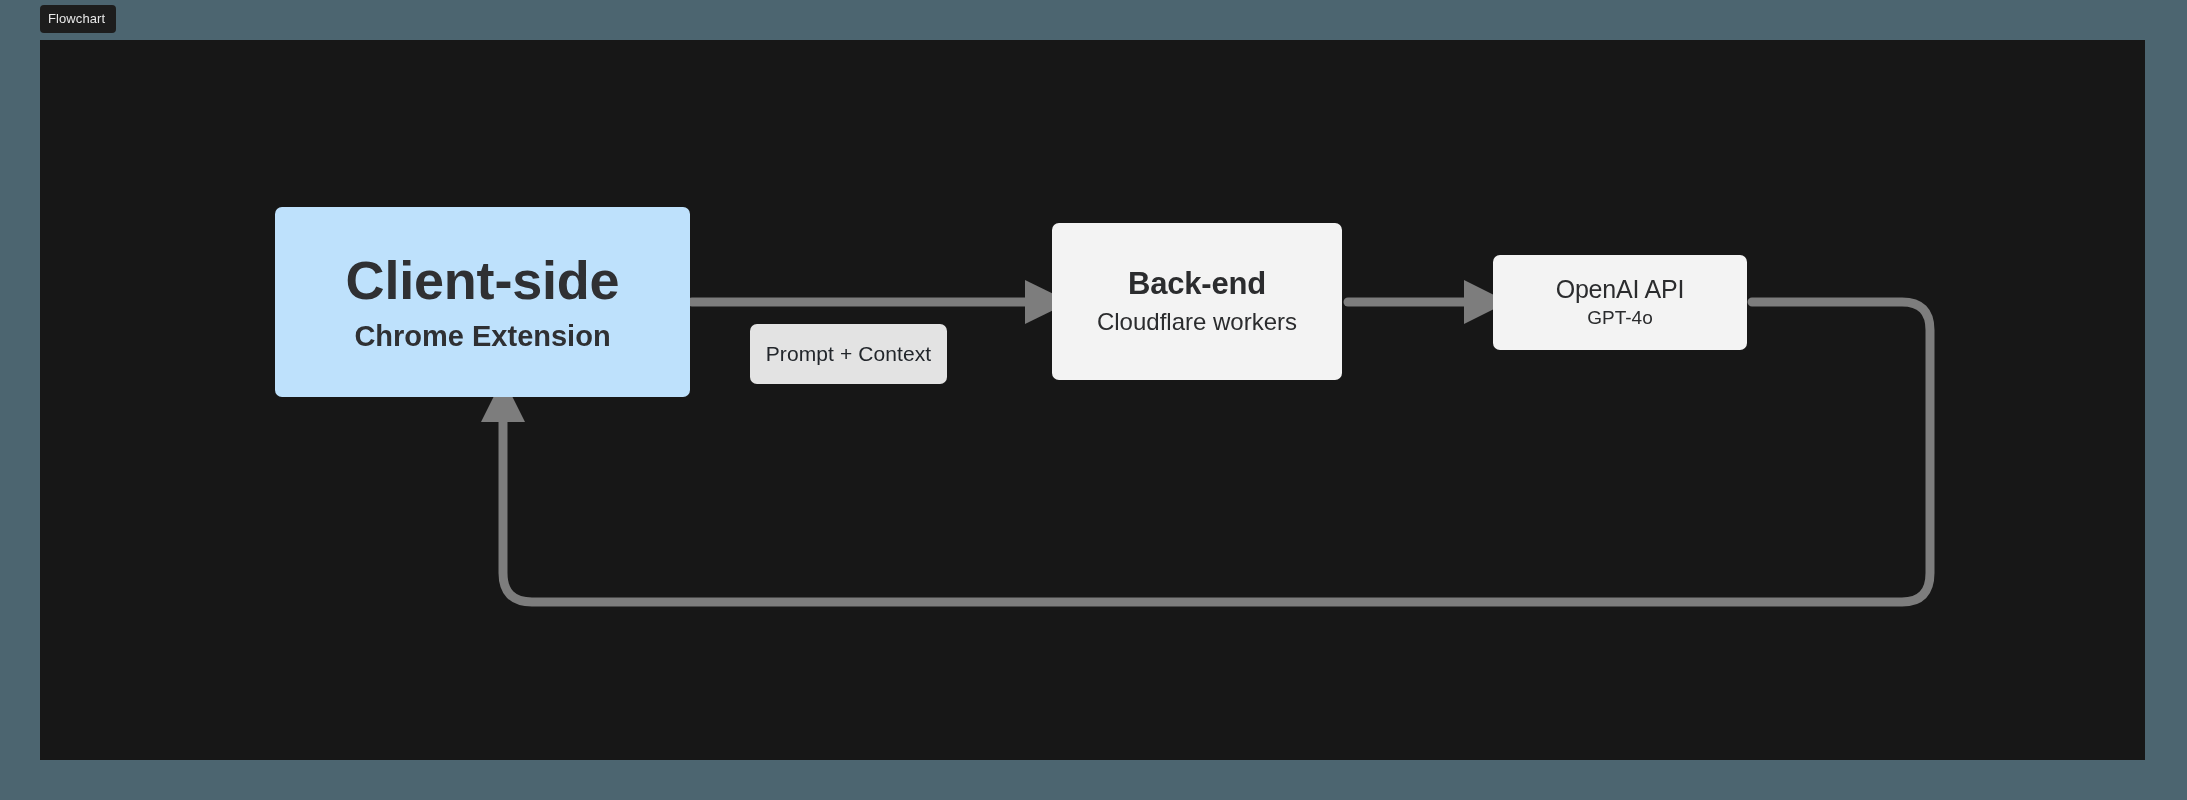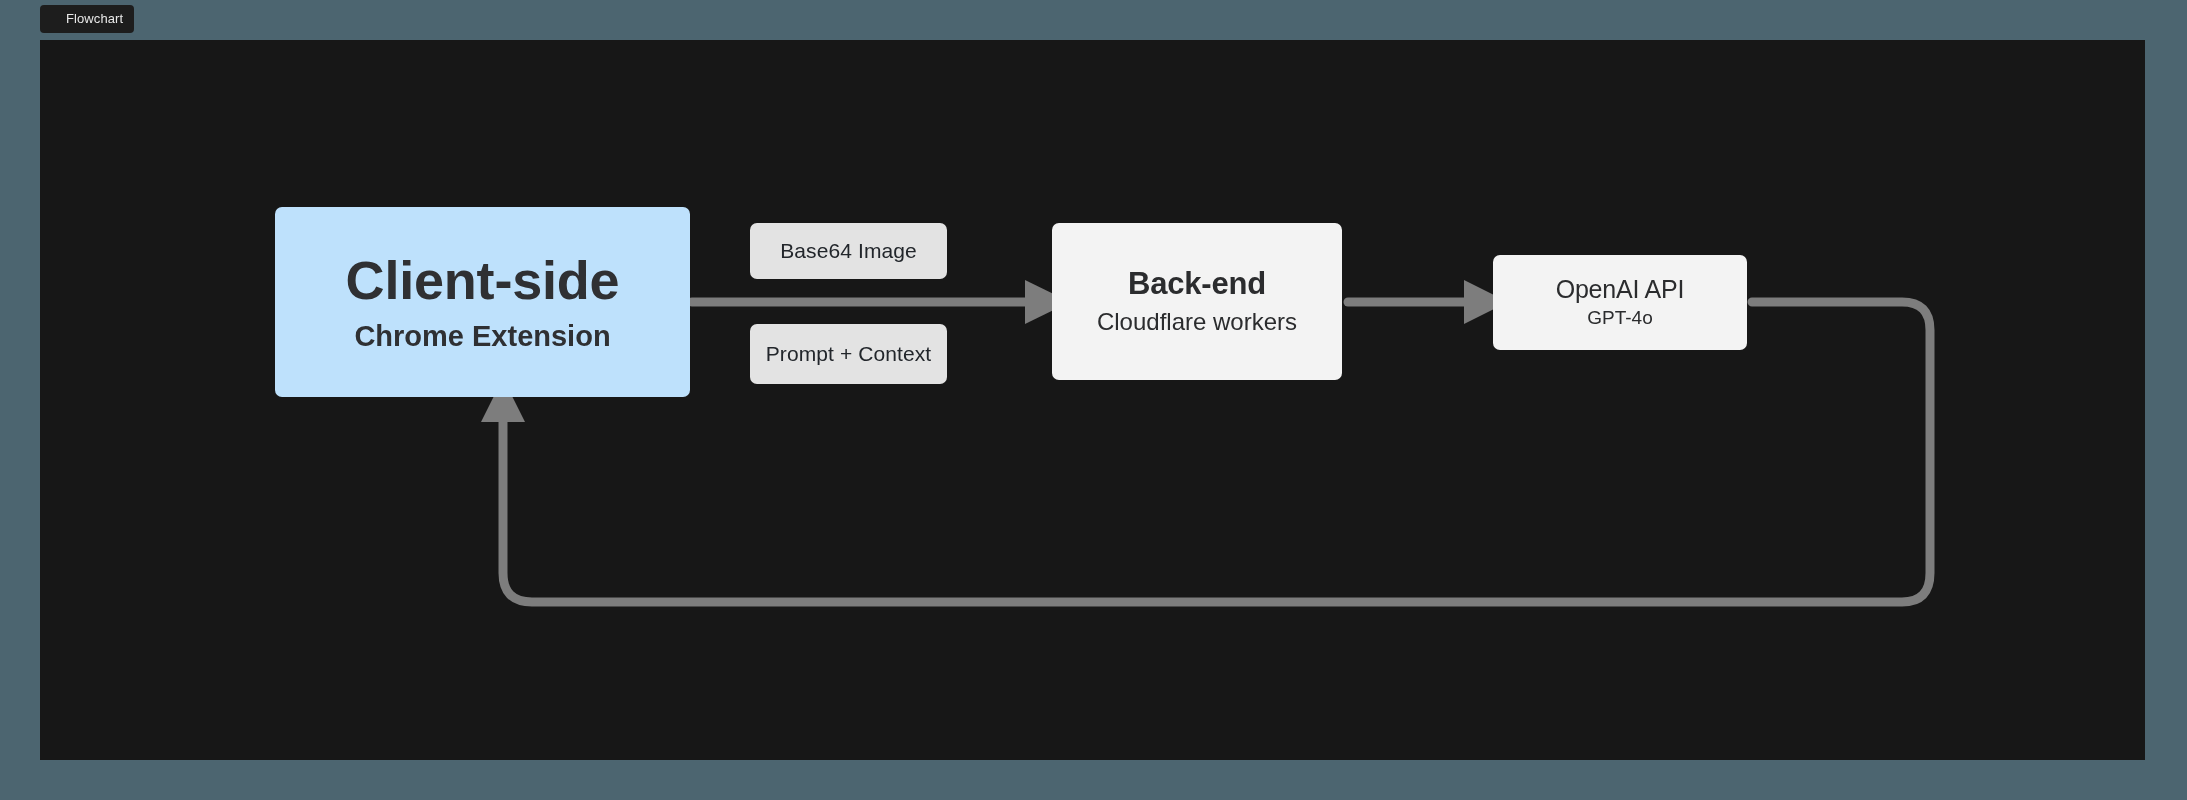--- a/index.html
+++ b/index.html
@@ -22,21 +22,21 @@
     top: 5px;
     height: 28px;
     display: flex;
     align-items: center;
   }
   .tab-chip {
     background: #1d1d1d;
     color: #e8e8e8;
     font-size: 13px;
     line-height: 1;
-    padding: 7px 11px 8px 26px;
+    padding: 7px 11px 8px 8px;
     border-radius: 4px;
     letter-spacing: 0.1px;
     white-space: nowrap;
     user-select: none;
   }
 
   
   #canvas {
     position: absolute;
     left: 40px;
@@ -217,18 +217,17 @@
     <div class="node" id="node-backend">
       <div class="title">Back-end</div>
       <div class="subtitle">Cloudflare workers</div>
     </div>
 
     <div class="node" id="node-openai">
       <div class="title">OpenAI API</div>
       <div class="subtitle">GPT-4o</div>
     </div>
 
-    <div class="edge-label" id="label-base64">Base64 Image</div>
 
     <div class="edge-label" id="label-prompt">Prompt + Context</div>
 
   </div>
 </div>
 
 </body></html>

